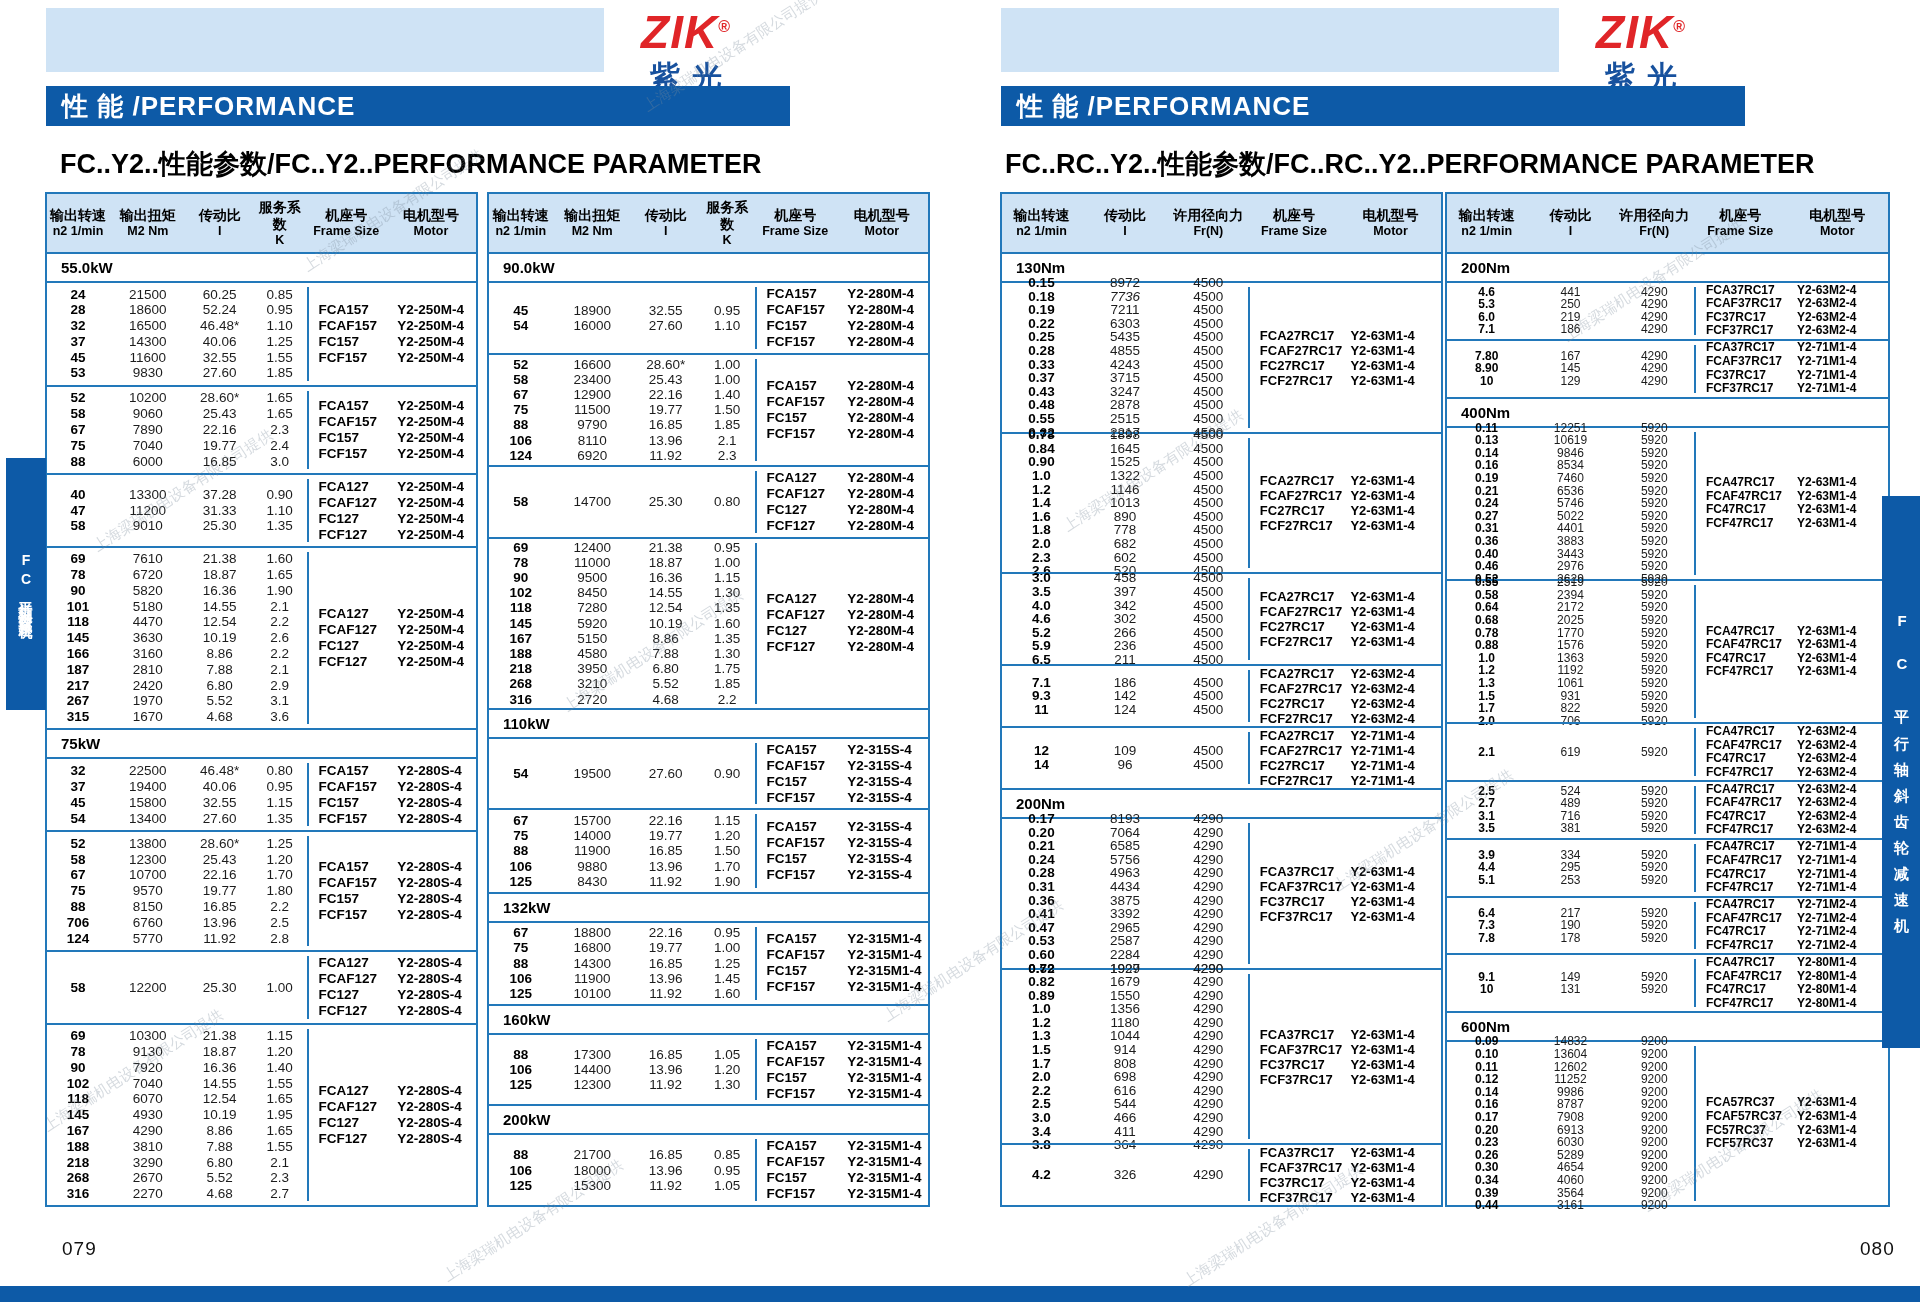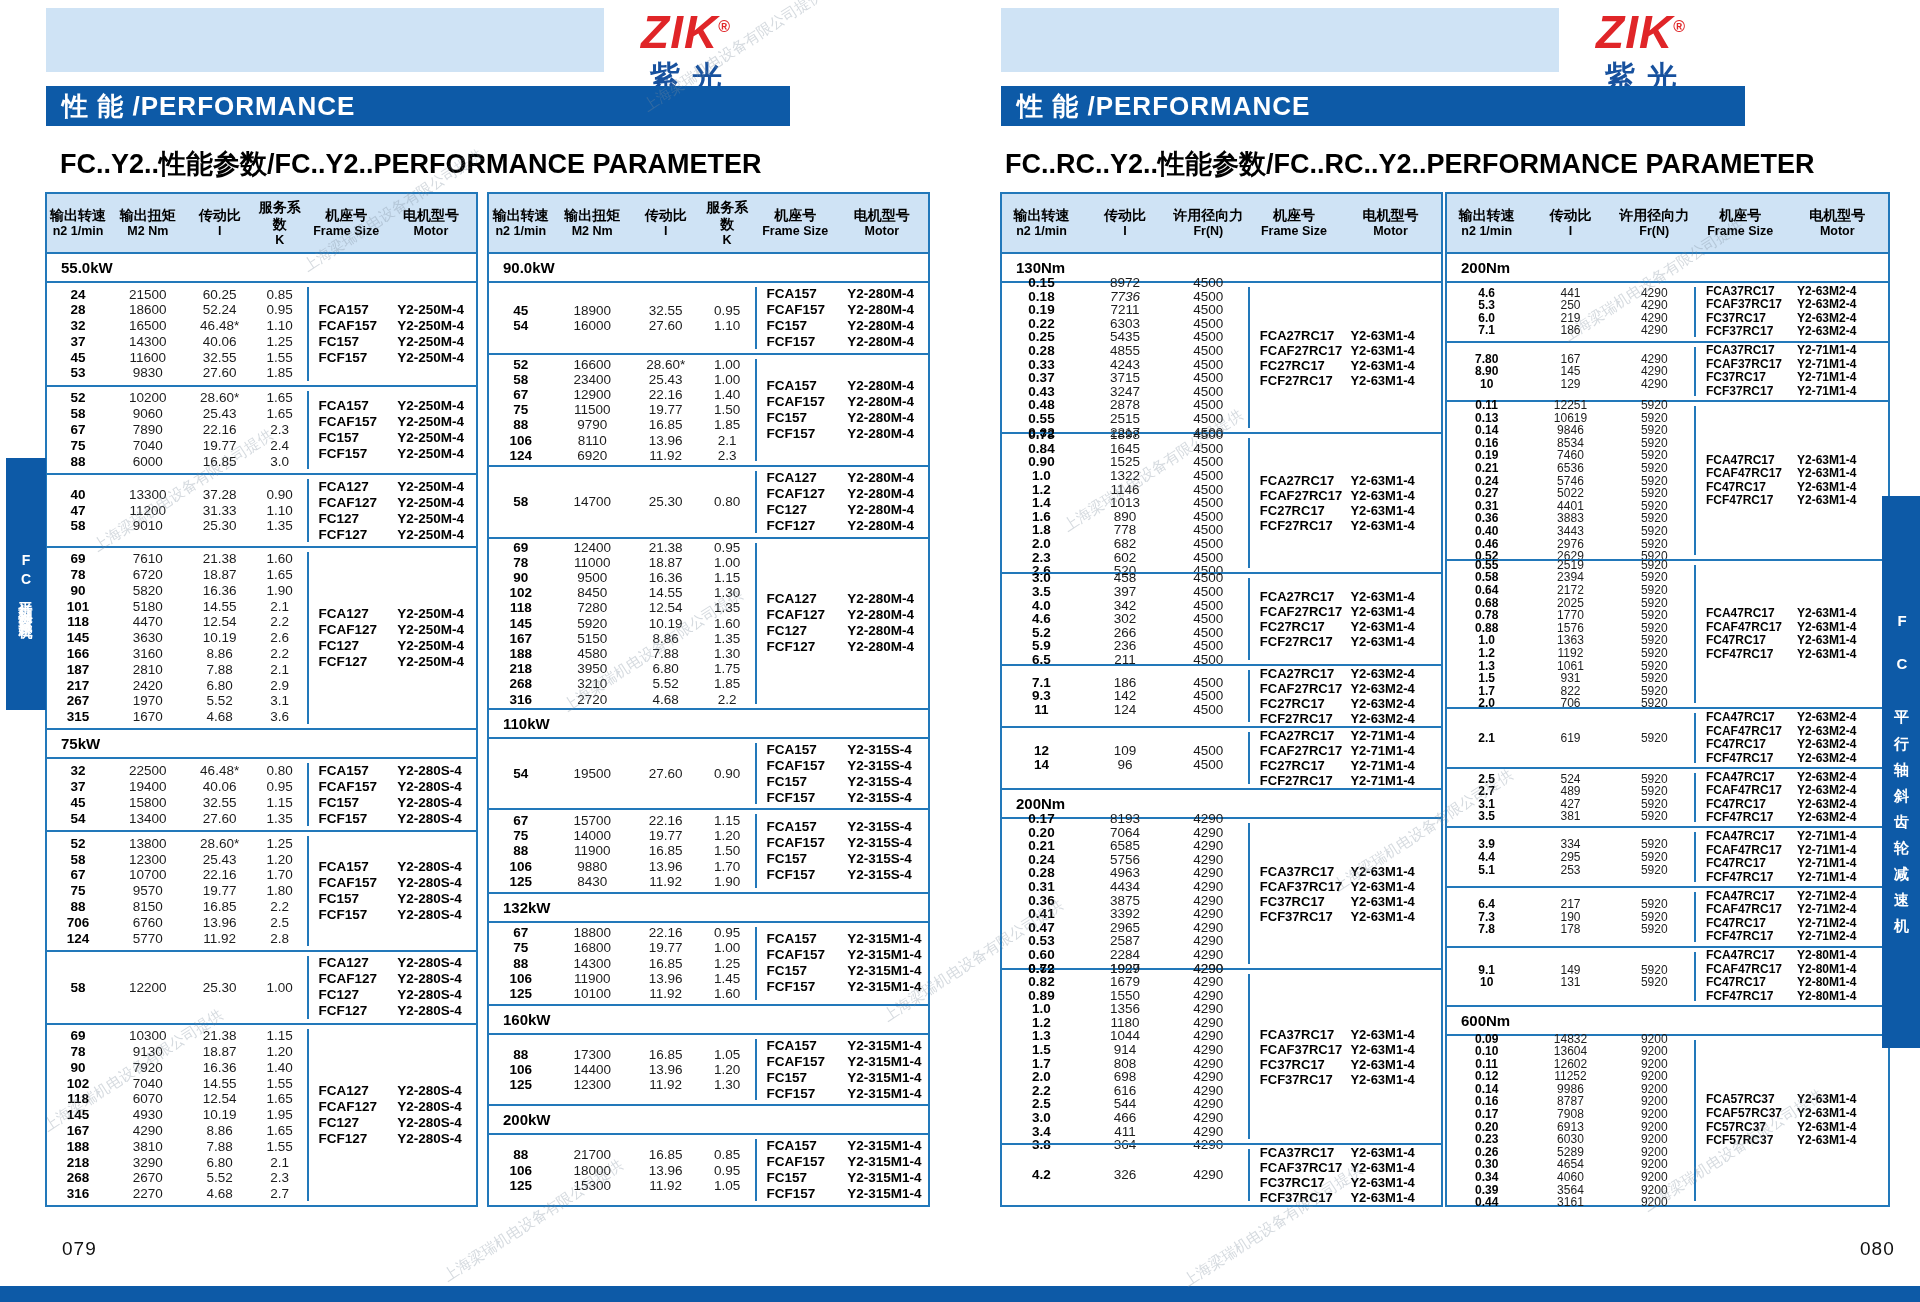--- a/index.html
+++ b/index.html
@@ -1646,20 +1646,21 @@
           <div class="frow">
             <div class="fname">FC37RC17</div>
             <div class="mname">Y2-71M1-4</div>
           </div>
           <div class="frow">
             <div class="fname">FCF37RC17</div>
             <div class="mname">Y2-71M1-4</div>
           </div>
         </div>
       </div>
+      <div class="seclabel">400Nm</div>
       <div class="block">
         <div class="bdata" style="width: 56%;">
           <div class="drow">
             <div class="dcell c0" style="width: 32.1429%;">0.11</div>
             <div class="dcell" style="width: 35.7143%;">12251</div>
             <div class="dcell" style="width: 32.1429%;">5920</div>
           </div>
           <div class="drow">
             <div class="dcell c0" style="width: 32.1429%;">0.13</div>
             <div class="dcell" style="width: 35.7143%;">10619</div>
@@ -1856,21 +1857,21 @@
             <div class="dcell" style="width: 35.7143%;">524</div>
             <div class="dcell" style="width: 32.1429%;">5920</div>
           </div>
           <div class="drow">
             <div class="dcell c0" style="width: 32.1429%;">2.7</div>
             <div class="dcell" style="width: 35.7143%;">489</div>
             <div class="dcell" style="width: 32.1429%;">5920</div>
           </div>
           <div class="drow">
             <div class="dcell c0" style="width: 32.1429%;">3.1</div>
-            <div class="dcell" style="width: 35.7143%;">427</div>
+            <div class="dcell" style="width: 35.7143%;">716</div>
             <div class="dcell" style="width: 32.1429%;">5920</div>
           </div>
           <div class="drow">
             <div class="dcell c0" style="width: 32.1429%;">3.5</div>
             <div class="dcell" style="width: 35.7143%;">381</div>
             <div class="dcell" style="width: 32.1429%;">5920</div>
           </div>
         </div>
         <div class="bframes" style="width: 44%;">
           <div class="frow">

